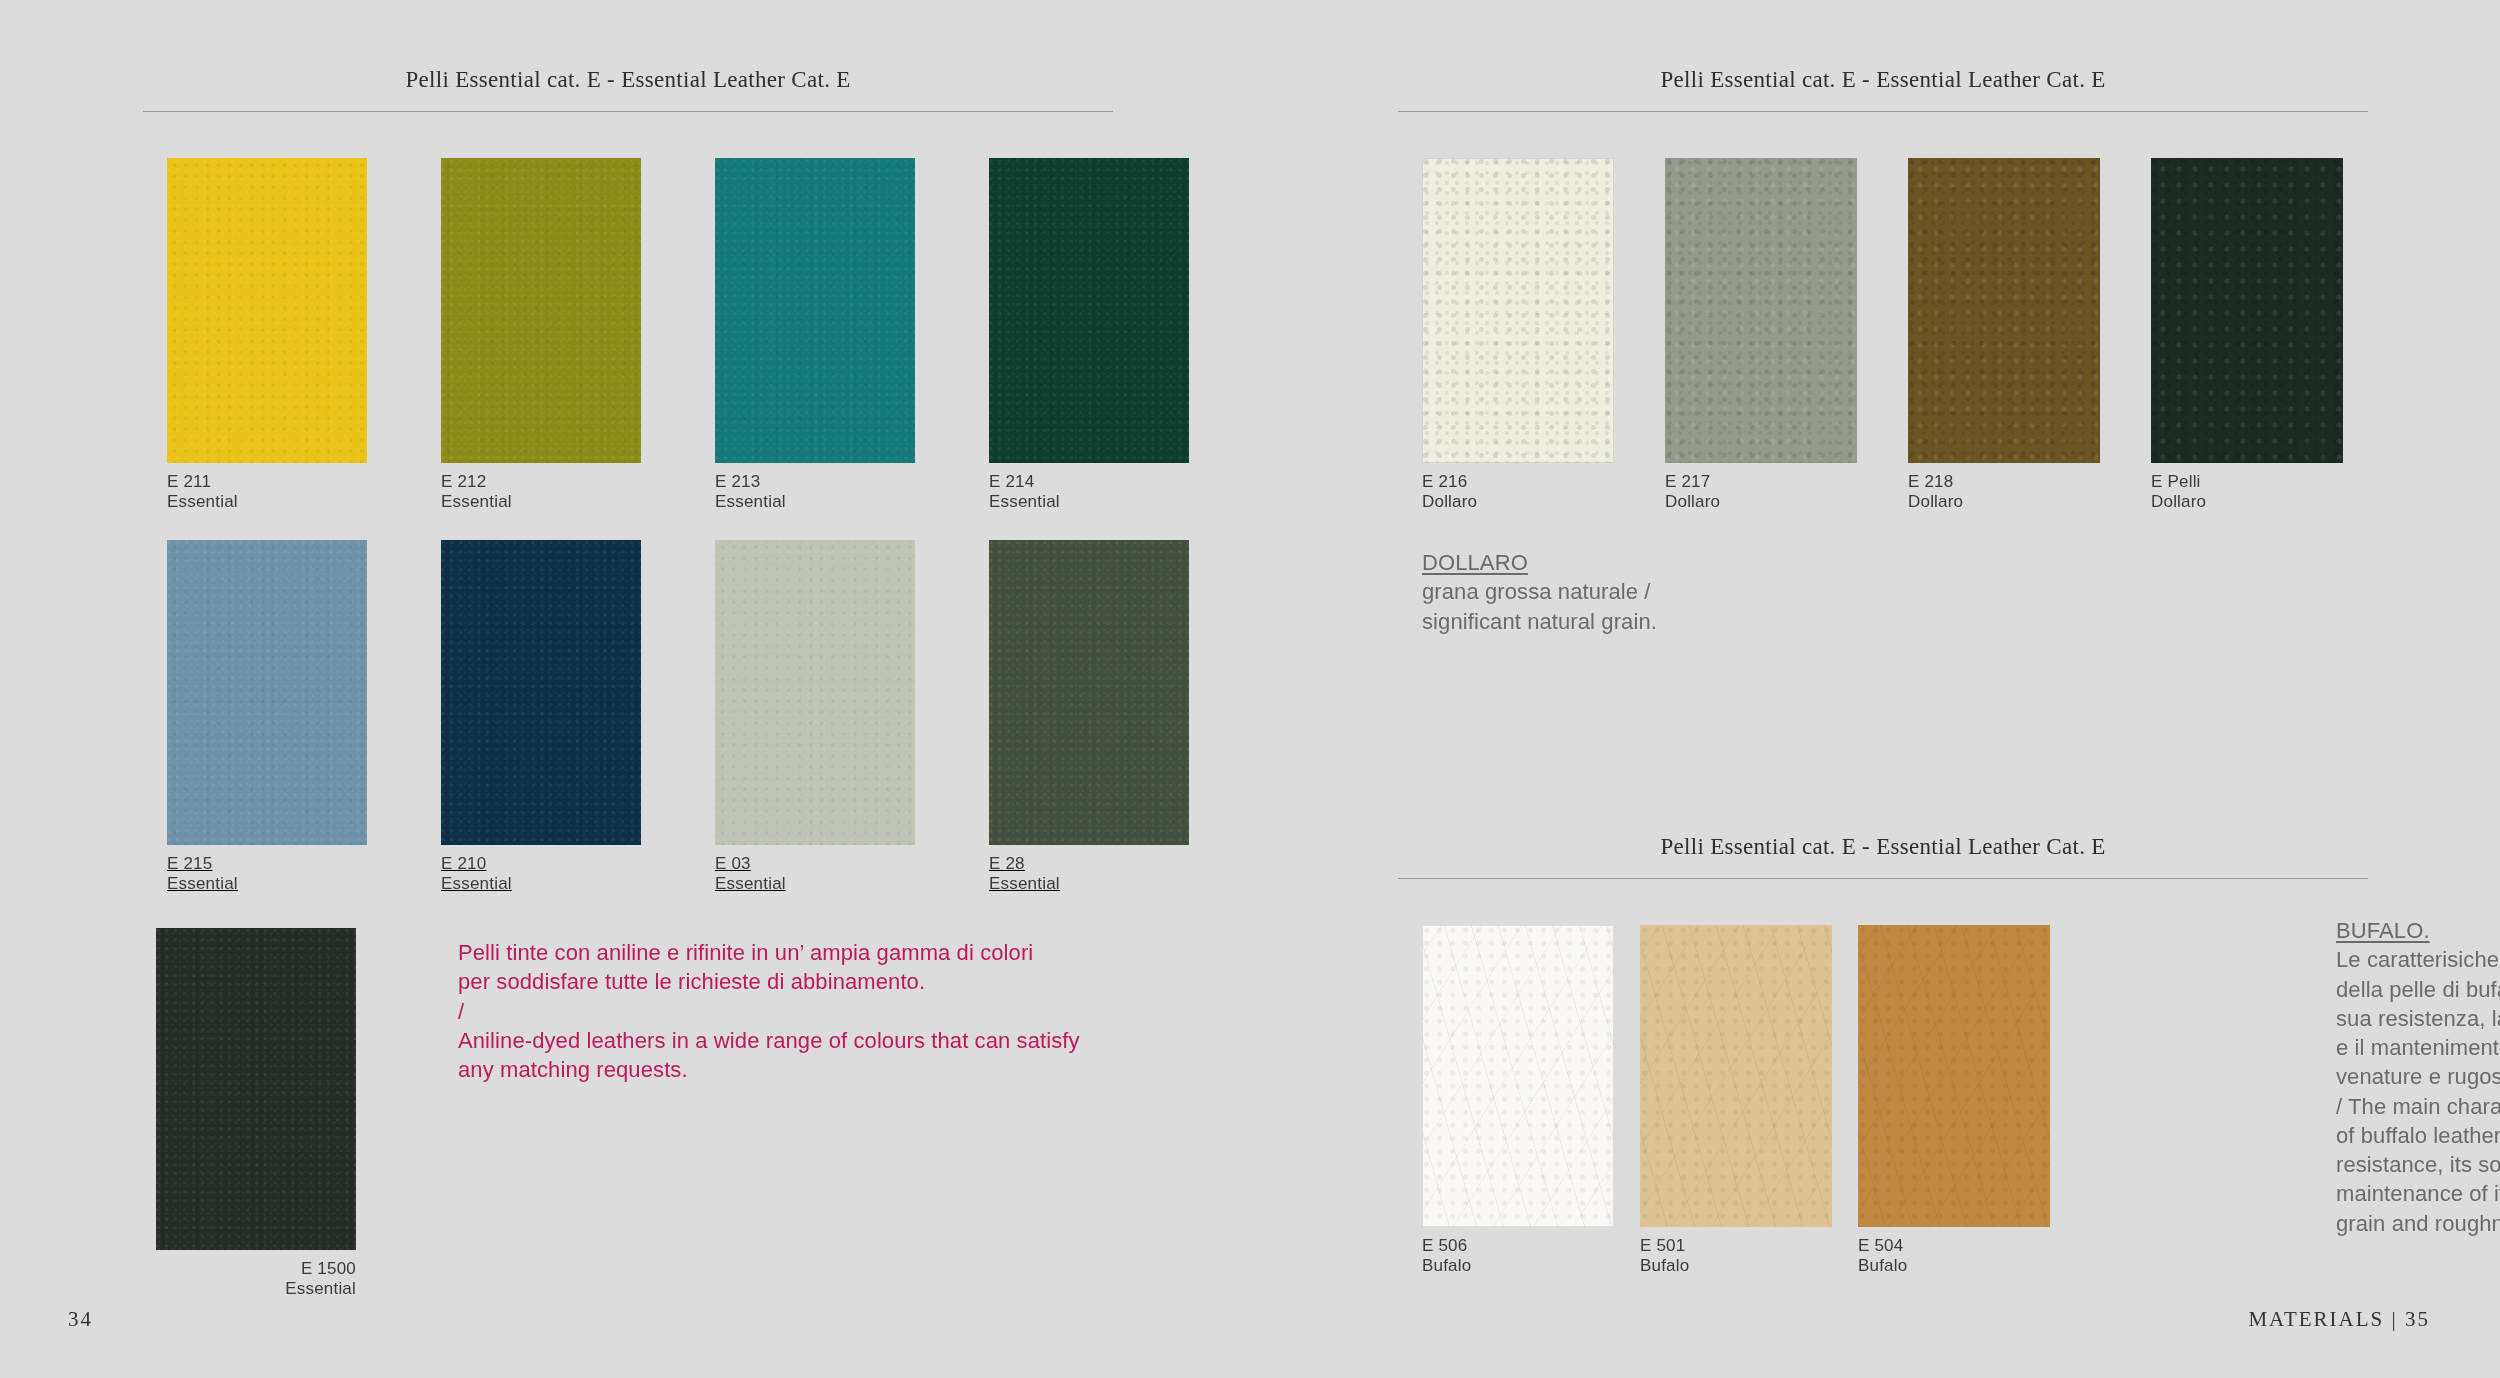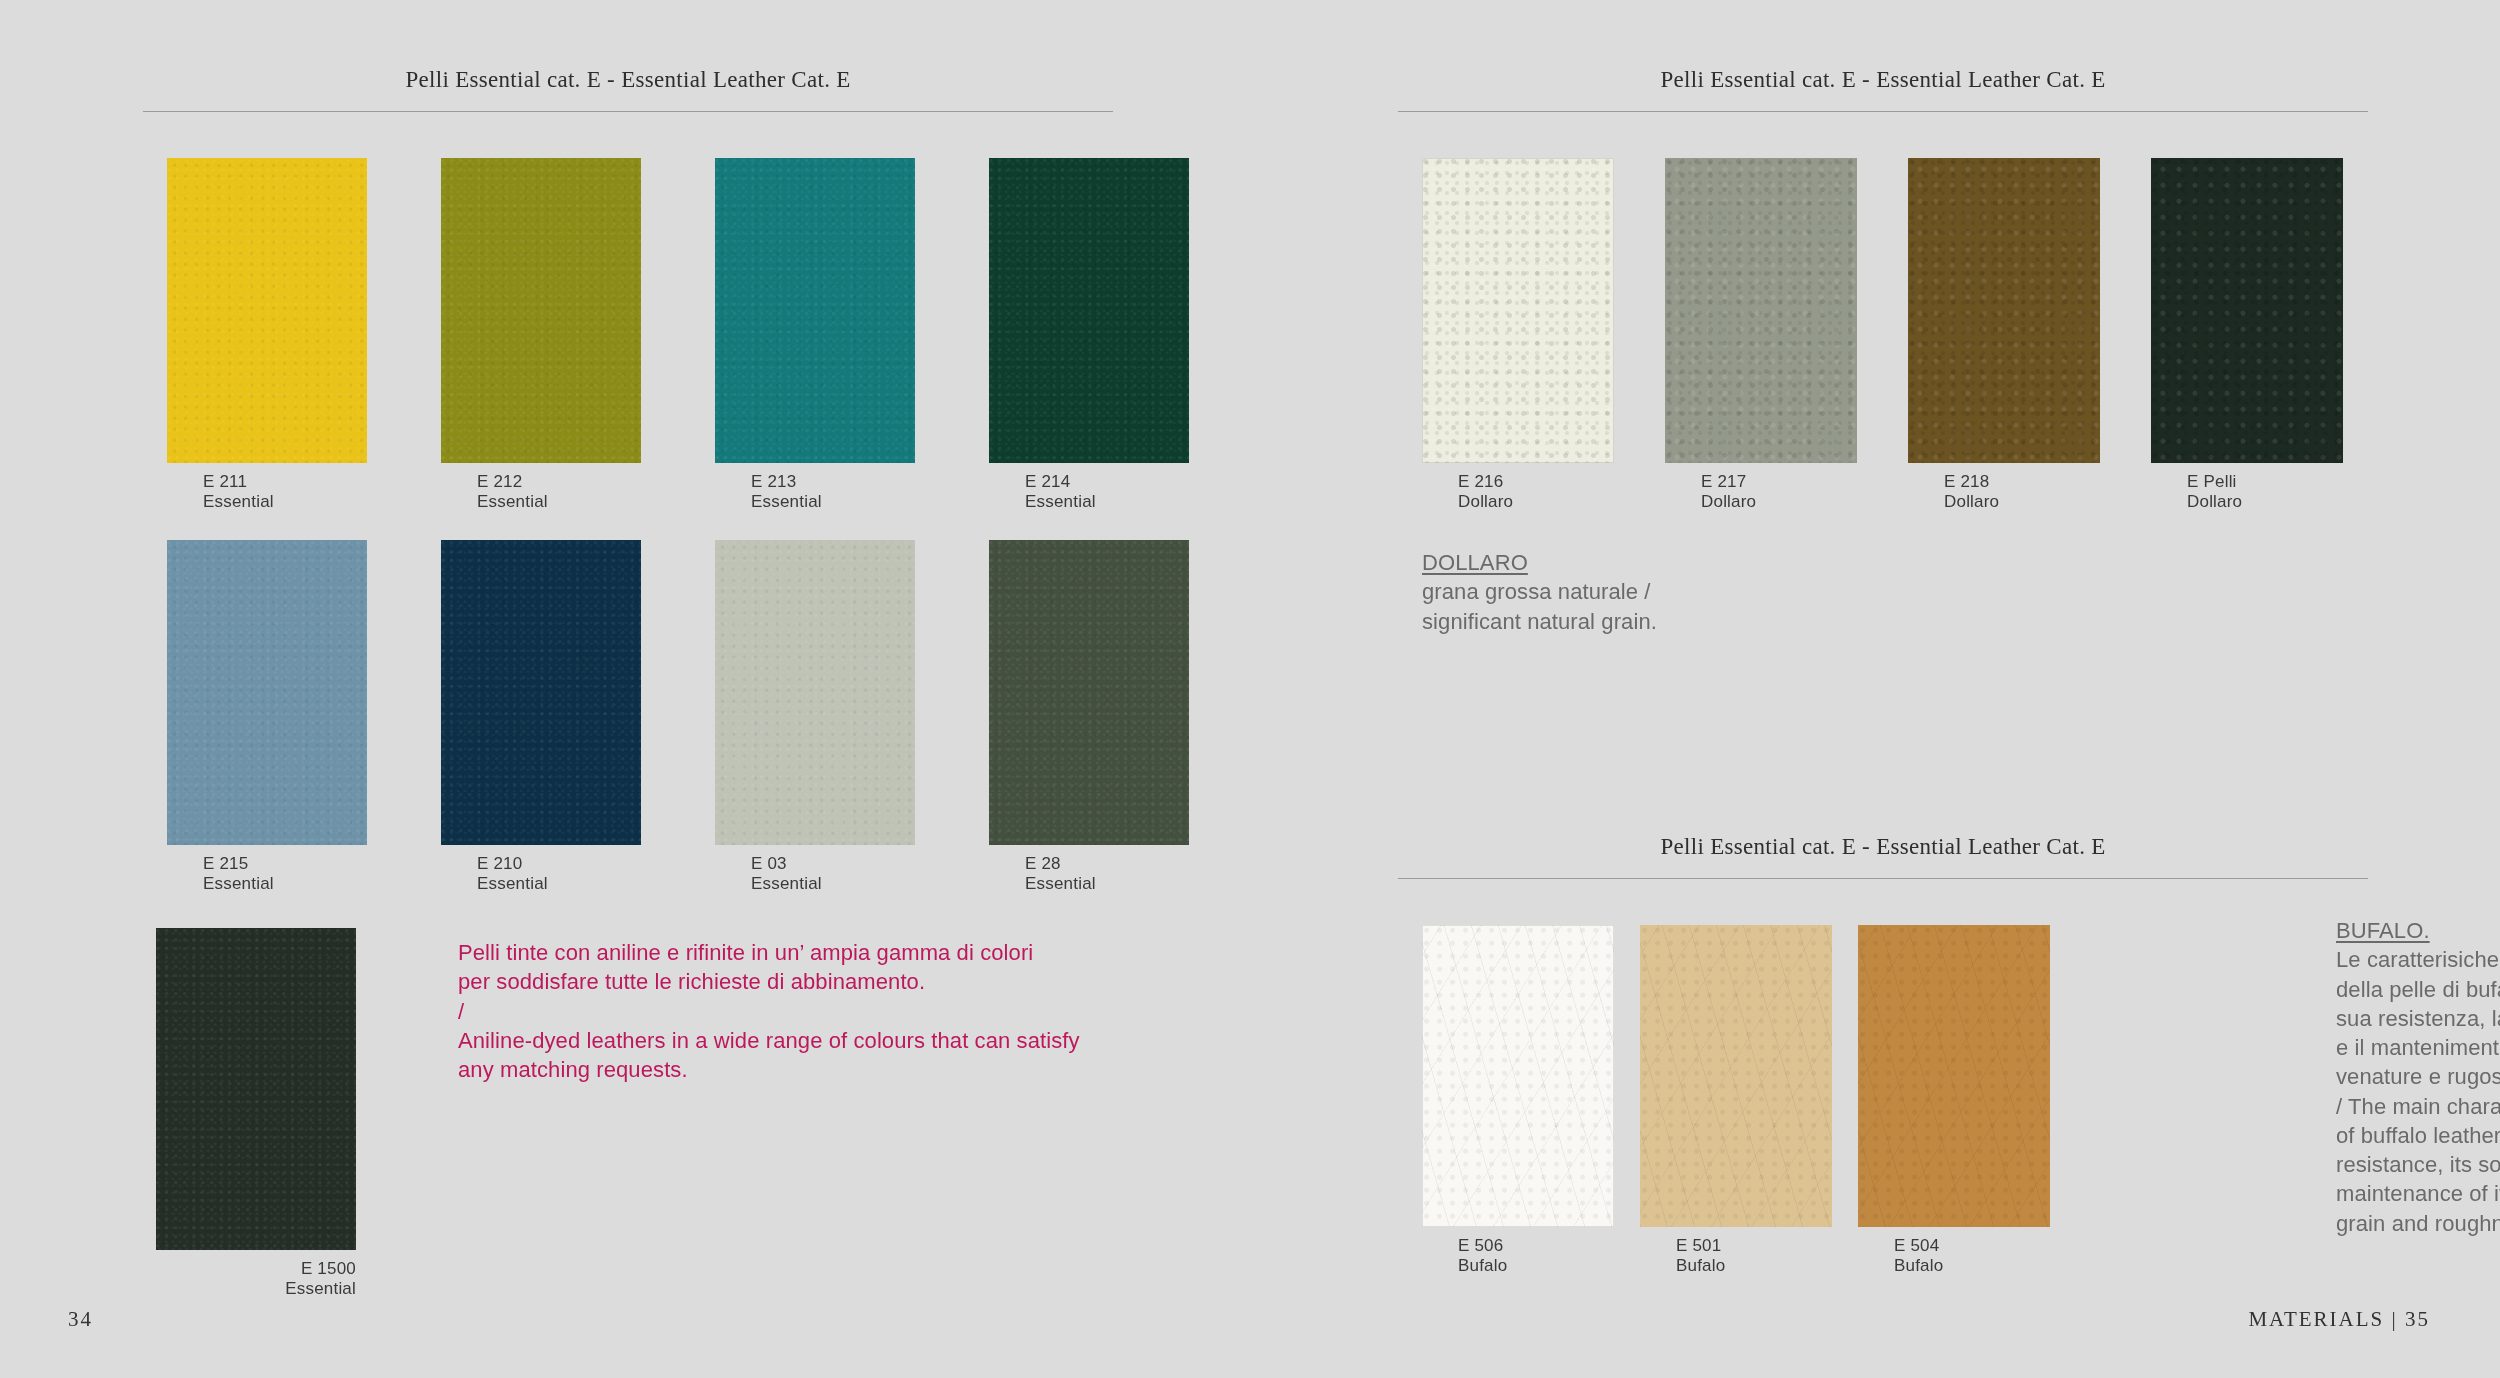--- a/index.html
+++ b/index.html
@@ -84,21 +84,20 @@
   }
   .swatch-chip.edge {
     box-shadow: inset 0 0 0 1px rgba(0,0,0,0.10);
   }
   .swatch-label {
     margin-top: 9px;
     font-size: 17px;
     line-height: 1.18;
     color: #3a3a3a;
     letter-spacing: 0.2px;
-    margin-left: 36px;
   }
   .swatch-label .code { display: block; }
   .swatch-label .fam  { display: block; }
 
   
   .prose {
     position: absolute;
     font-size: 22px;
     line-height: 1.33;
     color: #be185d;
@@ -164,21 +163,21 @@
     </div>
     <div class="swatch-cell">
       <span class="swatch-chip" style="width:200px;height:305px;background-color:#0D3D2C;"></span>
       <div class="swatch-label">
         <span class="code">E 214</span>
         <span class="fam">Essential</span>
       </div>
     </div>
   </div>
 
-  <div class="swatch-row" style="left:167px; top:540px; gap:74px;">
+  <div class="swatch-row" style="left:167px; top:540px; gap:74px;text-decoration:underline;">
     <div class="swatch-cell">
       <span class="swatch-chip" style="width:200px;height:305px;background-color:#6E93A8;"></span>
       <div class="swatch-label">
         <span class="code">E 215</span>
         <span class="fam">Essential</span>
       </div>
     </div>
     <div class="swatch-cell">
       <span class="swatch-chip" style="width:200px;height:305px;background-color:#0C3048;"></span>
       <div class="swatch-label">

